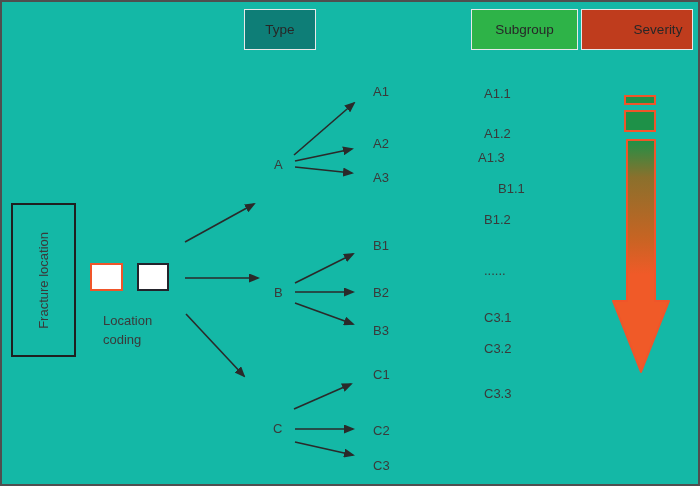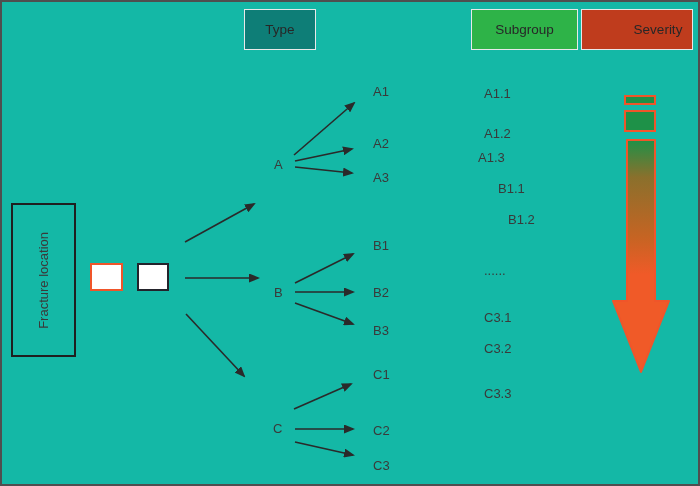--- a/index.html
+++ b/index.html
@@ -47,40 +47,44 @@
   <div class="hdr hdr-severity" style="background-color: rgb(191, 60, 29);">
     <span>Severity</span>
   </div>
 
   <div class="fracture-box">
     <span>Fracture location</span>
   </div>
 
   <div class="sq sq-orange" style="border-color: rgb(240, 85, 42);"></div>
   <div class="sq sq-black" style="border-color: rgb(35, 35, 43);"></div>
+  <div class="loc-coding">
+    <div>Location</div>
+    <div>coding</div>
+  </div>
 
   <span class="node" style="left:272px;top:155px;">A</span>
   <span class="node" style="left:272px;top:283px;">B</span>
   <span class="node" style="left:271px;top:419px;">C</span>
 
   <span class="node" style="left:371px;top:82px;">A1</span>
   <span class="node" style="left:371px;top:134px;">A2</span>
   <span class="node" style="left:371px;top:168px;">A3</span>
   <span class="node" style="left:371px;top:236px;">B1</span>
   <span class="node" style="left:371px;top:283px;">B2</span>
   <span class="node" style="left:371px;top:321px;">B3</span>
   <span class="node" style="left:371px;top:365px;">C1</span>
   <span class="node" style="left:371px;top:421px;text-align:center;">C2</span>
   <span class="node" style="left:371px;top:456px;">C3</span>
 
   <span class="node" style="left:482px;top:84px;">A1.1</span>
   <span class="node" style="left:482px;top:124px;">A1.2</span>
   <span class="node" style="left:456px;top:148px;margin-left:20px;">A1.3</span>
   <span class="node" style="left:496px;top:179px;">B1.1</span>
-  <span class="node" style="left:482px;top:210px;margin-left:24px;">B1.2</span>
+  <span class="node" style="left:482px;top:210px;">B1.2</span>
   <span class="node" style="left:482px;top:261px;">......</span>
   <span class="node" style="left:482px;top:308px;">C3.1</span>
   <span class="node" style="left:482px;top:339px;">C3.2</span>
   <span class="node" style="left:482px;top:384px;">C3.3</span>
 
   <div class="sev-box" style="left: 622px; top: 93px; width: 32px; height: 10px; background-color: rgb(30, 145, 72);"></div>
   <div class="sev-box" style="left: 622px; top: 108px; width: 32px; height: 22px; background-color: rgb(30, 145, 72);"></div>
 
   <svg class="overlay" width="700" height="486" viewBox="0 0 700 486">
     <defs>

